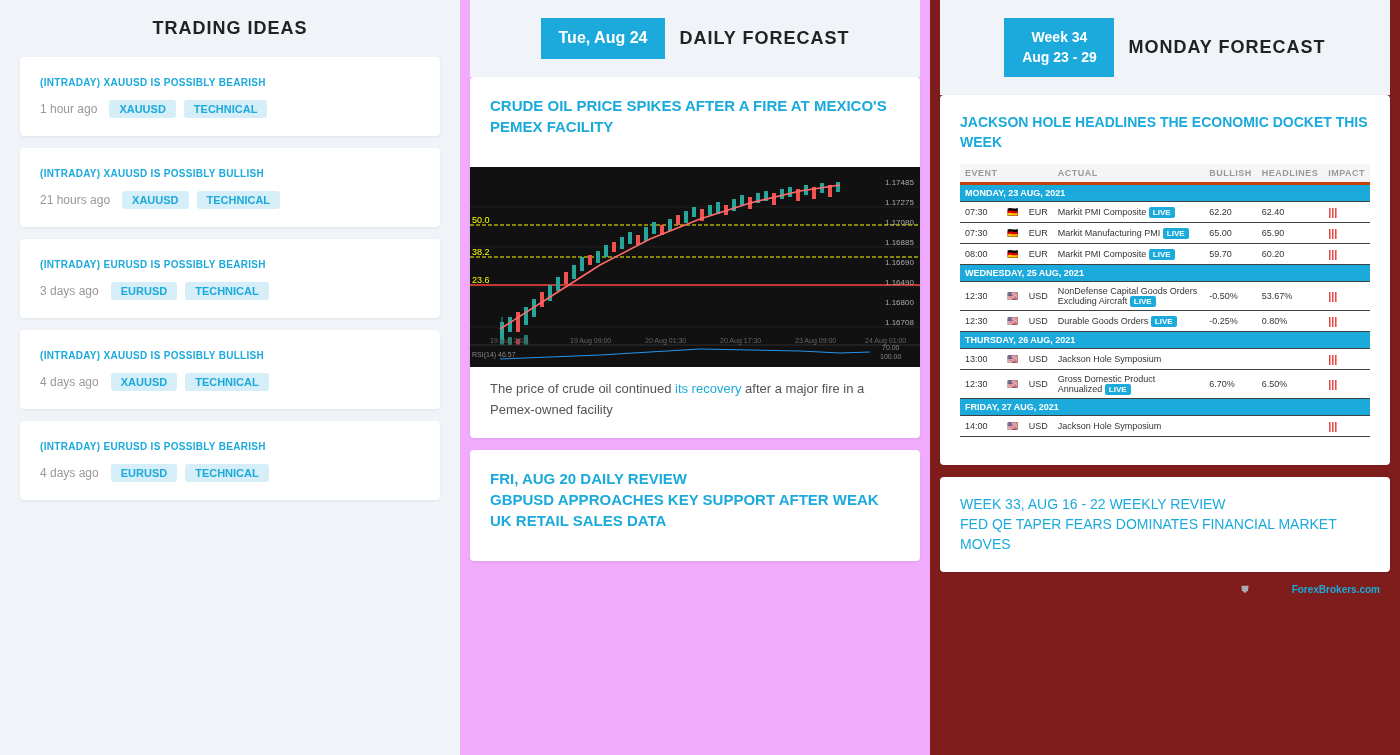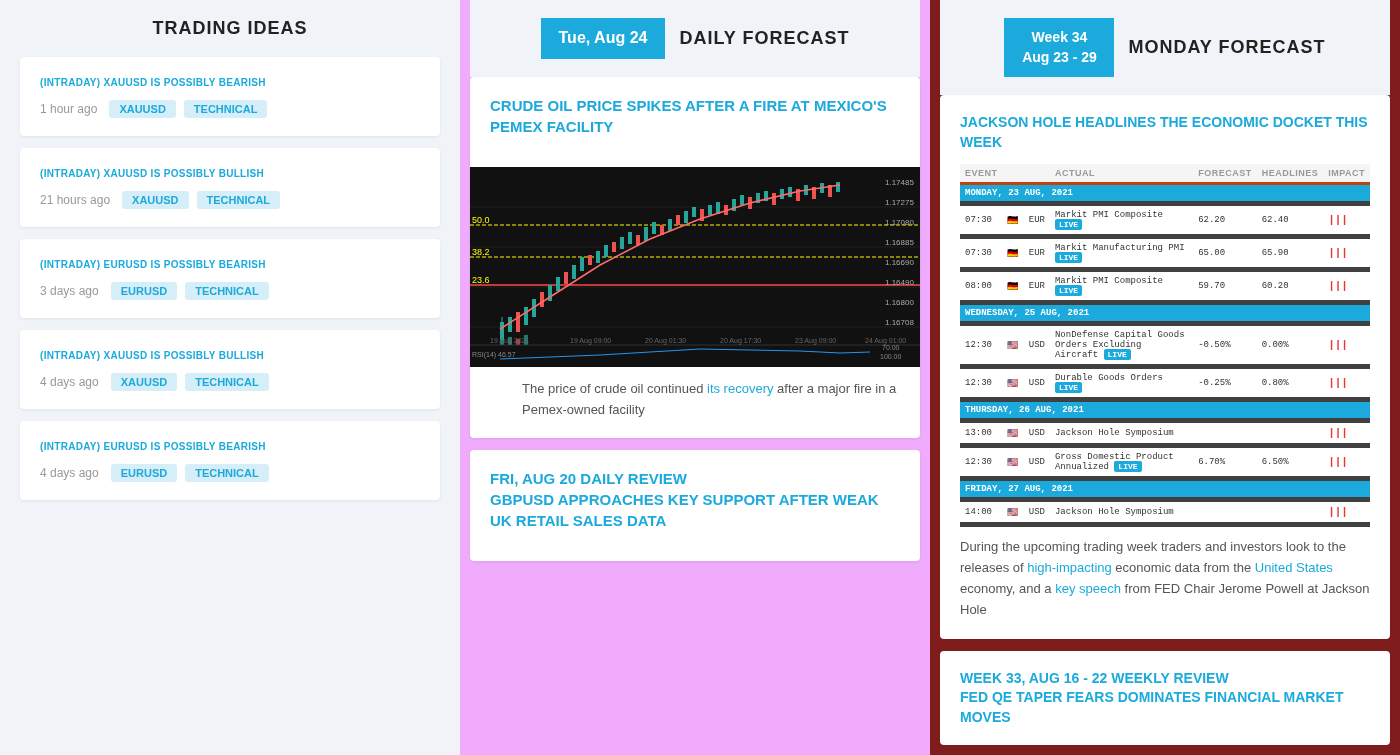--- a/index.html
+++ b/index.html
@@ -190,24 +190,23 @@
       font-weight: 600;
       padding: 4px 5px;
       text-align: left;
       border-bottom: 3px solid #c2410c;
       font-size: 9px;
       letter-spacing: 0.5px;
     }
 
     .econ-table td {
       padding: 4px 5px;
-      border-bottom: 5px solid #404040;
+      border-bottom: 1px solid #404040;
       color: #333;
       font-size: 9px;
-      font-family: Liberation Mono, monospace;
     }
 
     .day-row td {
       background: #1BAADB;
       color: #fff;
       font-weight: 700;
       padding: 3px 5px;
       font-size: 9px;
     }
 
@@ -240,21 +239,21 @@
     .weekly-review-card {
       background: #fff;
       border-radius: 4px;
       margin-bottom: 12px;
       box-shadow: 0 1px 3px rgba(0,0,0,0.07);
       padding: 18px 20px;
     }
 
     .weekly-review-title {
       font-size: 14px;
-      font-weight: 700;
+      font-weight: 400;
       color: #1BAADB;
       line-height: 1.4;
     }
 
     .watermark {
       text-align: right;
       font-size: 10px;
       color: #aaa;
       padding-right: 10px;
       padding-bottom: 6px;
@@ -420,21 +419,21 @@
           <text x="100" y="176" fill="#666" font-size="7">19 Aug 09:00</text>
           <text x="175" y="176" fill="#666" font-size="7">20 Aug 01:30</text>
           <text x="250" y="176" fill="#666" font-size="7">20 Aug 17:30</text>
           <text x="325" y="176" fill="#666" font-size="7">23 Aug 09:00</text>
           <text x="395" y="176" fill="#666" font-size="7">24 Aug 01:00</text>
 
           <text x="410" y="192" fill="#888" font-size="7">100.00</text>
           <text x="412" y="183" fill="#888" font-size="7">70.00</text>
         </svg>
       </div>
-      <div class="forecast-card-body" style="padding-top:12px;margin-left:32px;">
+      <div class="forecast-card-body" style="padding-top:12px;">
         <p class="forecast-card-desc">
           The price of crude oil continued <span class="highlight">its recovery</span> after a major fire in a Pemex-owned facility
         </p>
       </div>
     </div>
 
     <div class="forecast-card">
       <div class="forecast-card-body">
         <div class="forecast-card-title">FRI, AUG 20 DAILY REVIEW<br>GBPUSD APPROACHES KEY SUPPORT AFTER WEAK UK RETAIL SALES DATA</div>
       </div>
@@ -453,21 +452,21 @@
     <div class="weekly-card">
       <div class="weekly-card-title">JACKSON HOLE HEADLINES THE ECONOMIC DOCKET THIS WEEK</div>
 
       <table class="econ-table">
         <thead>
           <tr>
             <th>EVENT</th>
             <th></th>
             <th></th>
             <th>ACTUAL</th>
-            <th>FORECAST</th>
+            <th>BULLISH</th>
             <th>HEADLINES</th>
             <th>IMPACT</th>
           </tr>
         </thead>
         <tbody id="econ-table-body">
             <tr class="day-row">
               <td colspan="7">MONDAY, 23 AUG, 2021</td>
             </tr>
             <tr>
         <td>07:30</td>
@@ -498,21 +497,21 @@
       </tr>
             <tr class="day-row">
               <td colspan="7">WEDNESDAY, 25 AUG, 2021</td>
             </tr>
             <tr>
         <td>12:30</td>
         <td>🇺🇸</td>
         <td>USD</td>
         <td>NonDefense Capital Goods Orders Excluding Aircraft <span class="badge-live">LIVE</span></td>
         <td>-0.50%</td>
-        <td>0.00%</td>
+        <td>53.67%</td>
         <td><span class="impact-high">|||</span></td>
       </tr>
             <tr>
         <td>12:30</td>
         <td>🇺🇸</td>
         <td>USD</td>
         <td>Durable Goods Orders <span class="badge-live">LIVE</span></td>
         <td>-0.25%</td>
         <td>0.80%</td>
         <td><span class="impact-high">|||</span></td>
@@ -546,23 +545,20 @@
         <td>🇺🇸</td>
         <td>USD</td>
         <td>Jackson Hole Symposium </td>
         <td></td>
         <td></td>
         <td><span class="impact-high">|||</span></td>
       </tr>
           </tbody>
       </table>
 
-      <p class="weekly-desc">
-        During the upcoming trading week traders and investors look to the releases of <span class="highlight">high-impacting</span> economic data from the <span class="highlight">United States</span> economy, and a <span class="highlight">key speech</span> from FED Chair Jerome Powell at Jackson Hole
-      </p>
     </div>
 
     <div class="weekly-review-card">
       <div class="weekly-review-title">WEEK 33, AUG 16 - 22 WEEKLY REVIEW<br>FED QE TAPER FEARS DOMINATES FINANCIAL MARKET MOVES</div>
     </div>
 
     <div class="watermark">
       ⛊ <span>ForexBrokers.com</span>
     </div>
   </div>

